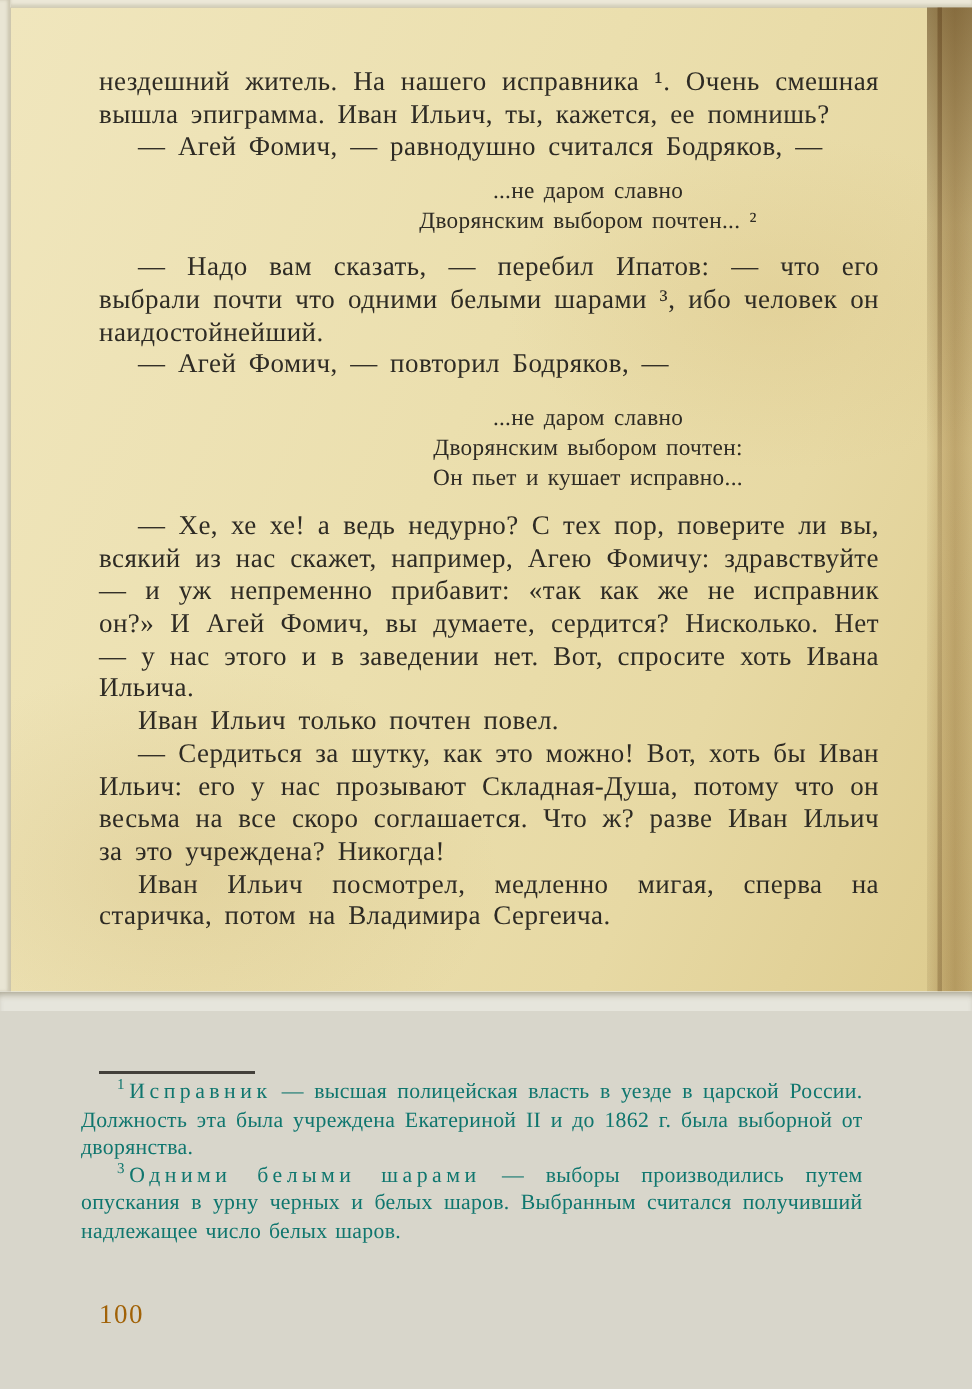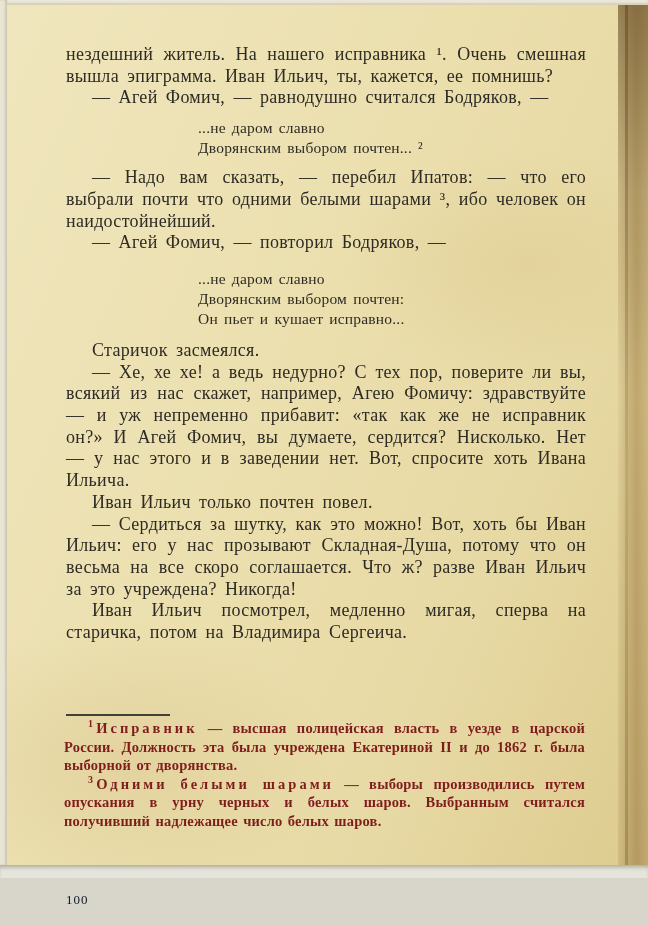--- a/index.html
+++ b/index.html
@@ -3,21 +3,21 @@
 <meta charset="utf-8">
 <title>Scanned book page 100</title>
 <style>
   html,body{margin:0;padding:0;}
   body{
     width:648px;height:926px;overflow:hidden;
     font-family:"Liberation Serif","DejaVu Serif",serif;
     background:#d8d6cb;
   }
   .scan{
-    position:relative;width:648px;height:878px;
+    position:relative;width:648px;height:674px;
     background:#e3e1d6;
   }
   
   .paper{
     position:absolute;left:7px;top:5px;right:0;bottom:13px;
     background:
       radial-gradient(ellipse 300px 200px at 18% 88%, rgba(201,175,110,0.25), rgba(201,175,110,0) 70%),
       radial-gradient(ellipse 260px 160px at 80% 30%, rgba(214,190,125,0.30), rgba(214,190,125,0) 70%),
       linear-gradient(113deg,#f0e6bd 0%,#ebdfae 45%,#e7d9a4 72%,#ddcb8e 100%);
   }
@@ -65,43 +65,43 @@
     color:#2e2b24;
     font-size:18px;line-height:21.7px;
     text-align:justify;
     word-spacing:3.5px;letter-spacing:0.3px;
   }
   .para{margin:0;text-indent:26px;}
   .para.no-indent{text-indent:0;}
   .verse{
     margin:9px 0 9px 132px;
     font-size:15.5px;line-height:20px;
-    text-align:left;word-spacing:2px;letter-spacing:0.2px;
+    text-align:center;word-spacing:2px;letter-spacing:0.2px;
   }
   .verse.second{margin-top:15px;margin-bottom:11px;}
   .verse-line{white-space:nowrap;}
   .fn-rule{
     position:absolute;left:66px;top:714px;width:104px;height:2px;
     background:#43403a;
   }
   .footnotes{
-    position:absolute;left:64px;top:719px;width:521px;
-    color:#7f1d1d;
+    position:absolute;left:54px;top:719px;width:521px;
+    color:#0f766e;
     font-size:14.5px;line-height:18.6px;
-    text-align:justify;word-spacing:1.5px;letter-spacing:0.2px;font-weight:bold;
+    text-align:justify;word-spacing:1.5px;letter-spacing:0.2px;
   }
   .footnote{margin:0;text-indent:24px;}
   .fn-marker{
     font-size:10px;vertical-align:super;line-height:0;
     margin-right:3px;
   }
   .fn-term{letter-spacing:3px;}
   .page-number{
     position:absolute;left:66px;top:866px;
-    color:#0f172a;font-size:13px;letter-spacing:1px;margin-top:26px;
+    color:#a16207;font-size:18px;letter-spacing:1px;
   }
 </style>
 </head>
 <body>
 
 <div class="scan">
 
   <div class="paper"></div>
   <div class="left-edge"></div>
   <div class="top-edge"></div>
@@ -119,21 +119,20 @@
 
     <p class="para">— Надо вам сказать, — перебил Ипатов: — что его выбрали почти что одними белыми шарами ³, ибо человек он наидостойнейший.</p>
     <p class="para">— Агей Фомич, — повторил Бодряков, —</p>
 
     <div class="verse second">
       <div class="verse-line">...не даром славно</div>
       <div class="verse-line">Дворянским выбором почтен:</div>
       <div class="verse-line">Он пьет и кушает исправно...</div>
     </div>
 
-    <p class="para">Старичок засмеялся.</p>
     <p class="para">— Хе, хе хе! а ведь недурно? С тех пор, поверите ли вы, всякий из нас скажет, например, Агею Фомичу: здравствуйте — и уж непременно прибавит: «так как же не исправник он?» И Агей Фомич, вы думаете, сердится? Нисколько. Нет — у нас этого и в заведении нет. Вот, спросите хоть Ивана Ильича.</p>
     <p class="para">Иван Ильич только почтен повел.</p>
     <p class="para">— Сердиться за шутку, как это можно! Вот, хоть бы Иван Ильич: его у нас прозывают Складная-Душа, потому что он весьма на все скоро соглашается. Что ж? разве Иван Ильич за это учреждена? Никогда!</p>
     <p class="para">Иван Ильич посмотрел, медленно мигая, сперва на старичка, потом на Владимира Сергеича.</p>
   </div>
 
   <div class="fn-rule"></div>
 
   <div class="footnotes">
     <p class="footnote">

